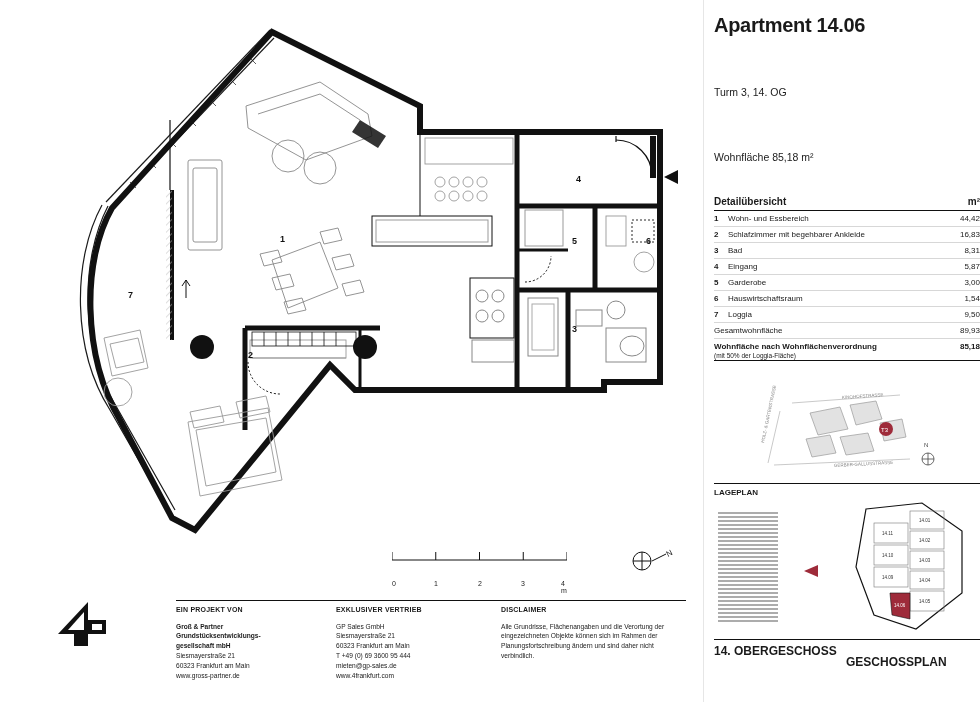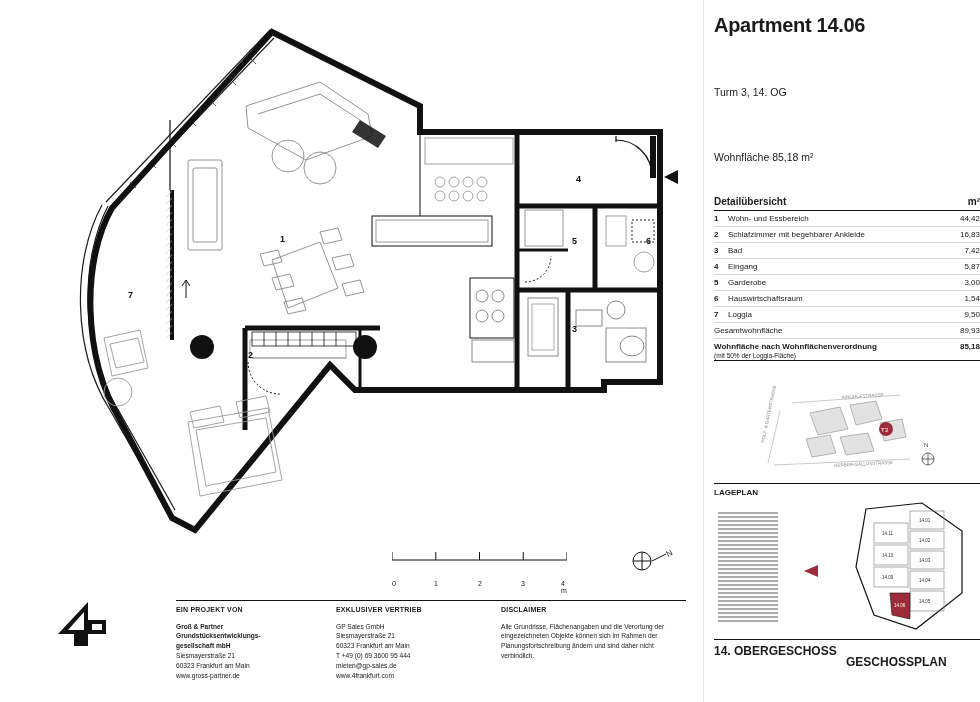--- a/index.html
+++ b/index.html
@@ -321,21 +321,21 @@
         <span class="area">44,42</span>
       </div>
       <div class="room-row">
         <span class="num">2</span>
         <span class="label">Schlafzimmer mit begehbarer Ankleide</span>
         <span class="area">16,83</span>
       </div>
       <div class="room-row">
         <span class="num">3</span>
         <span class="label">Bad</span>
-        <span class="area">7,42</span>
+        <span class="area">8,31</span>
       </div>
       <div class="room-row">
         <span class="num">4</span>
         <span class="label">Eingang</span>
         <span class="area">5,87</span>
       </div>
       <div class="room-row">
         <span class="num">5</span>
         <span class="label">Garderobe</span>
         <span class="area">3,00</span>

